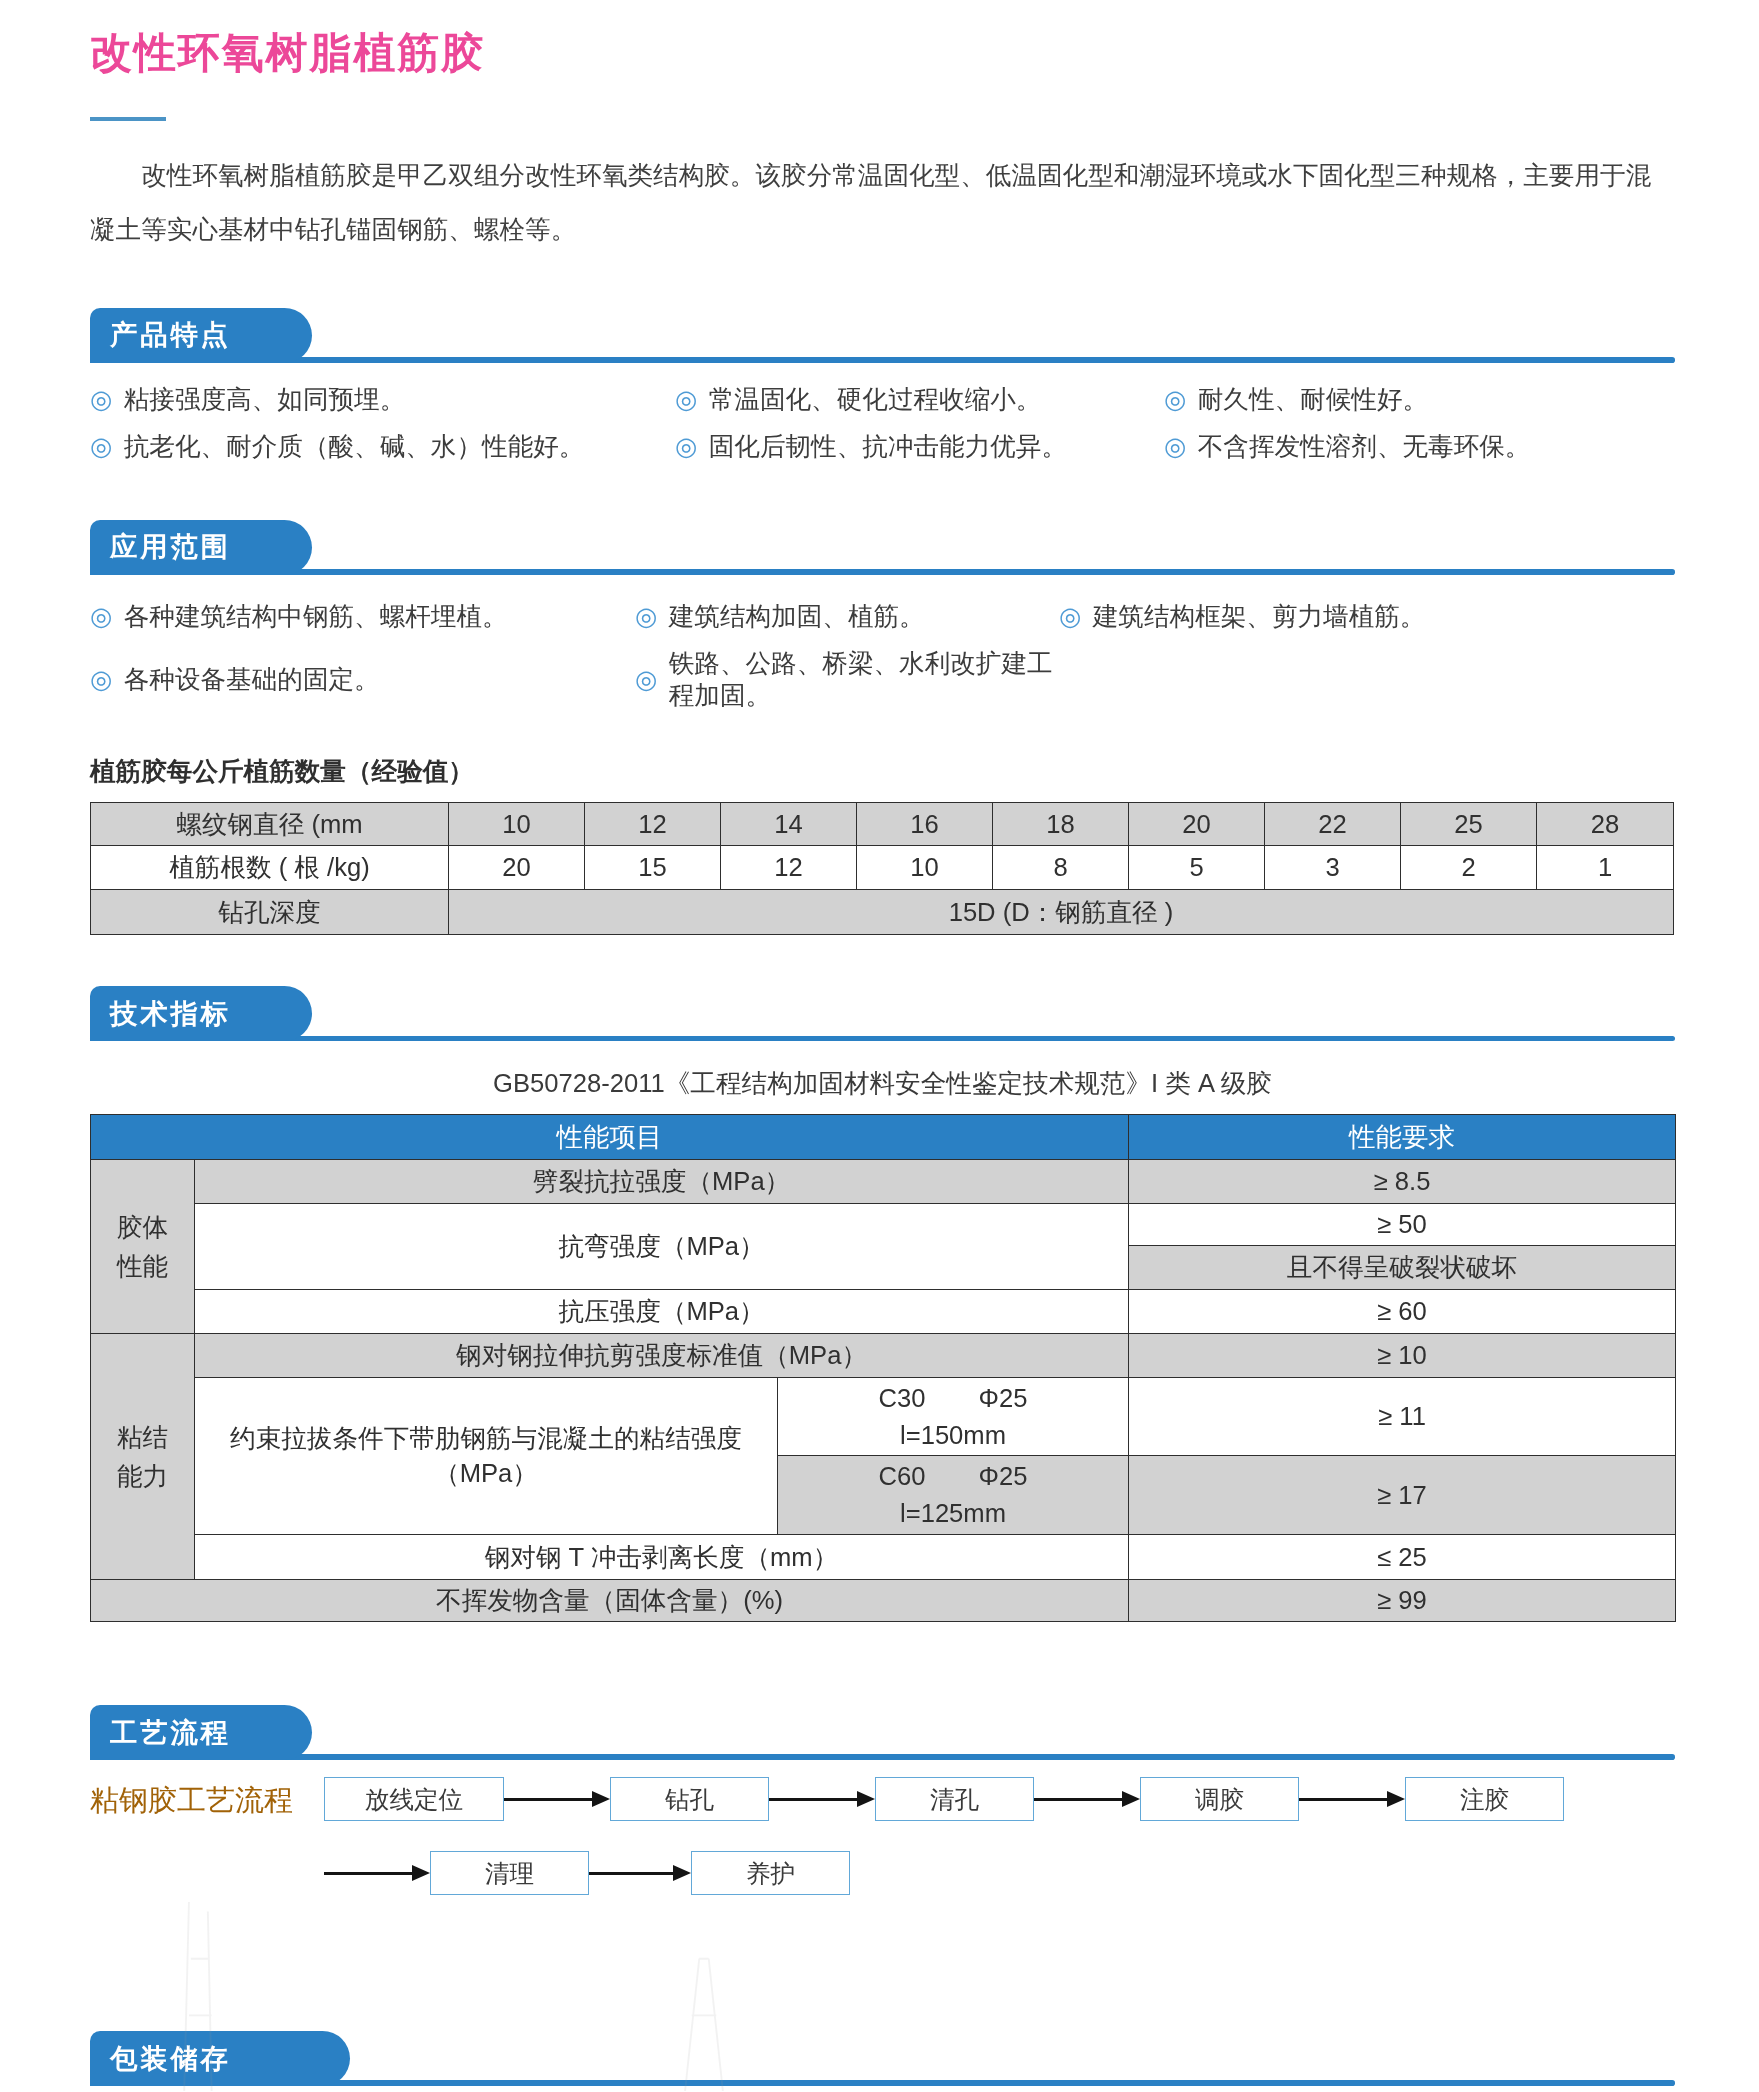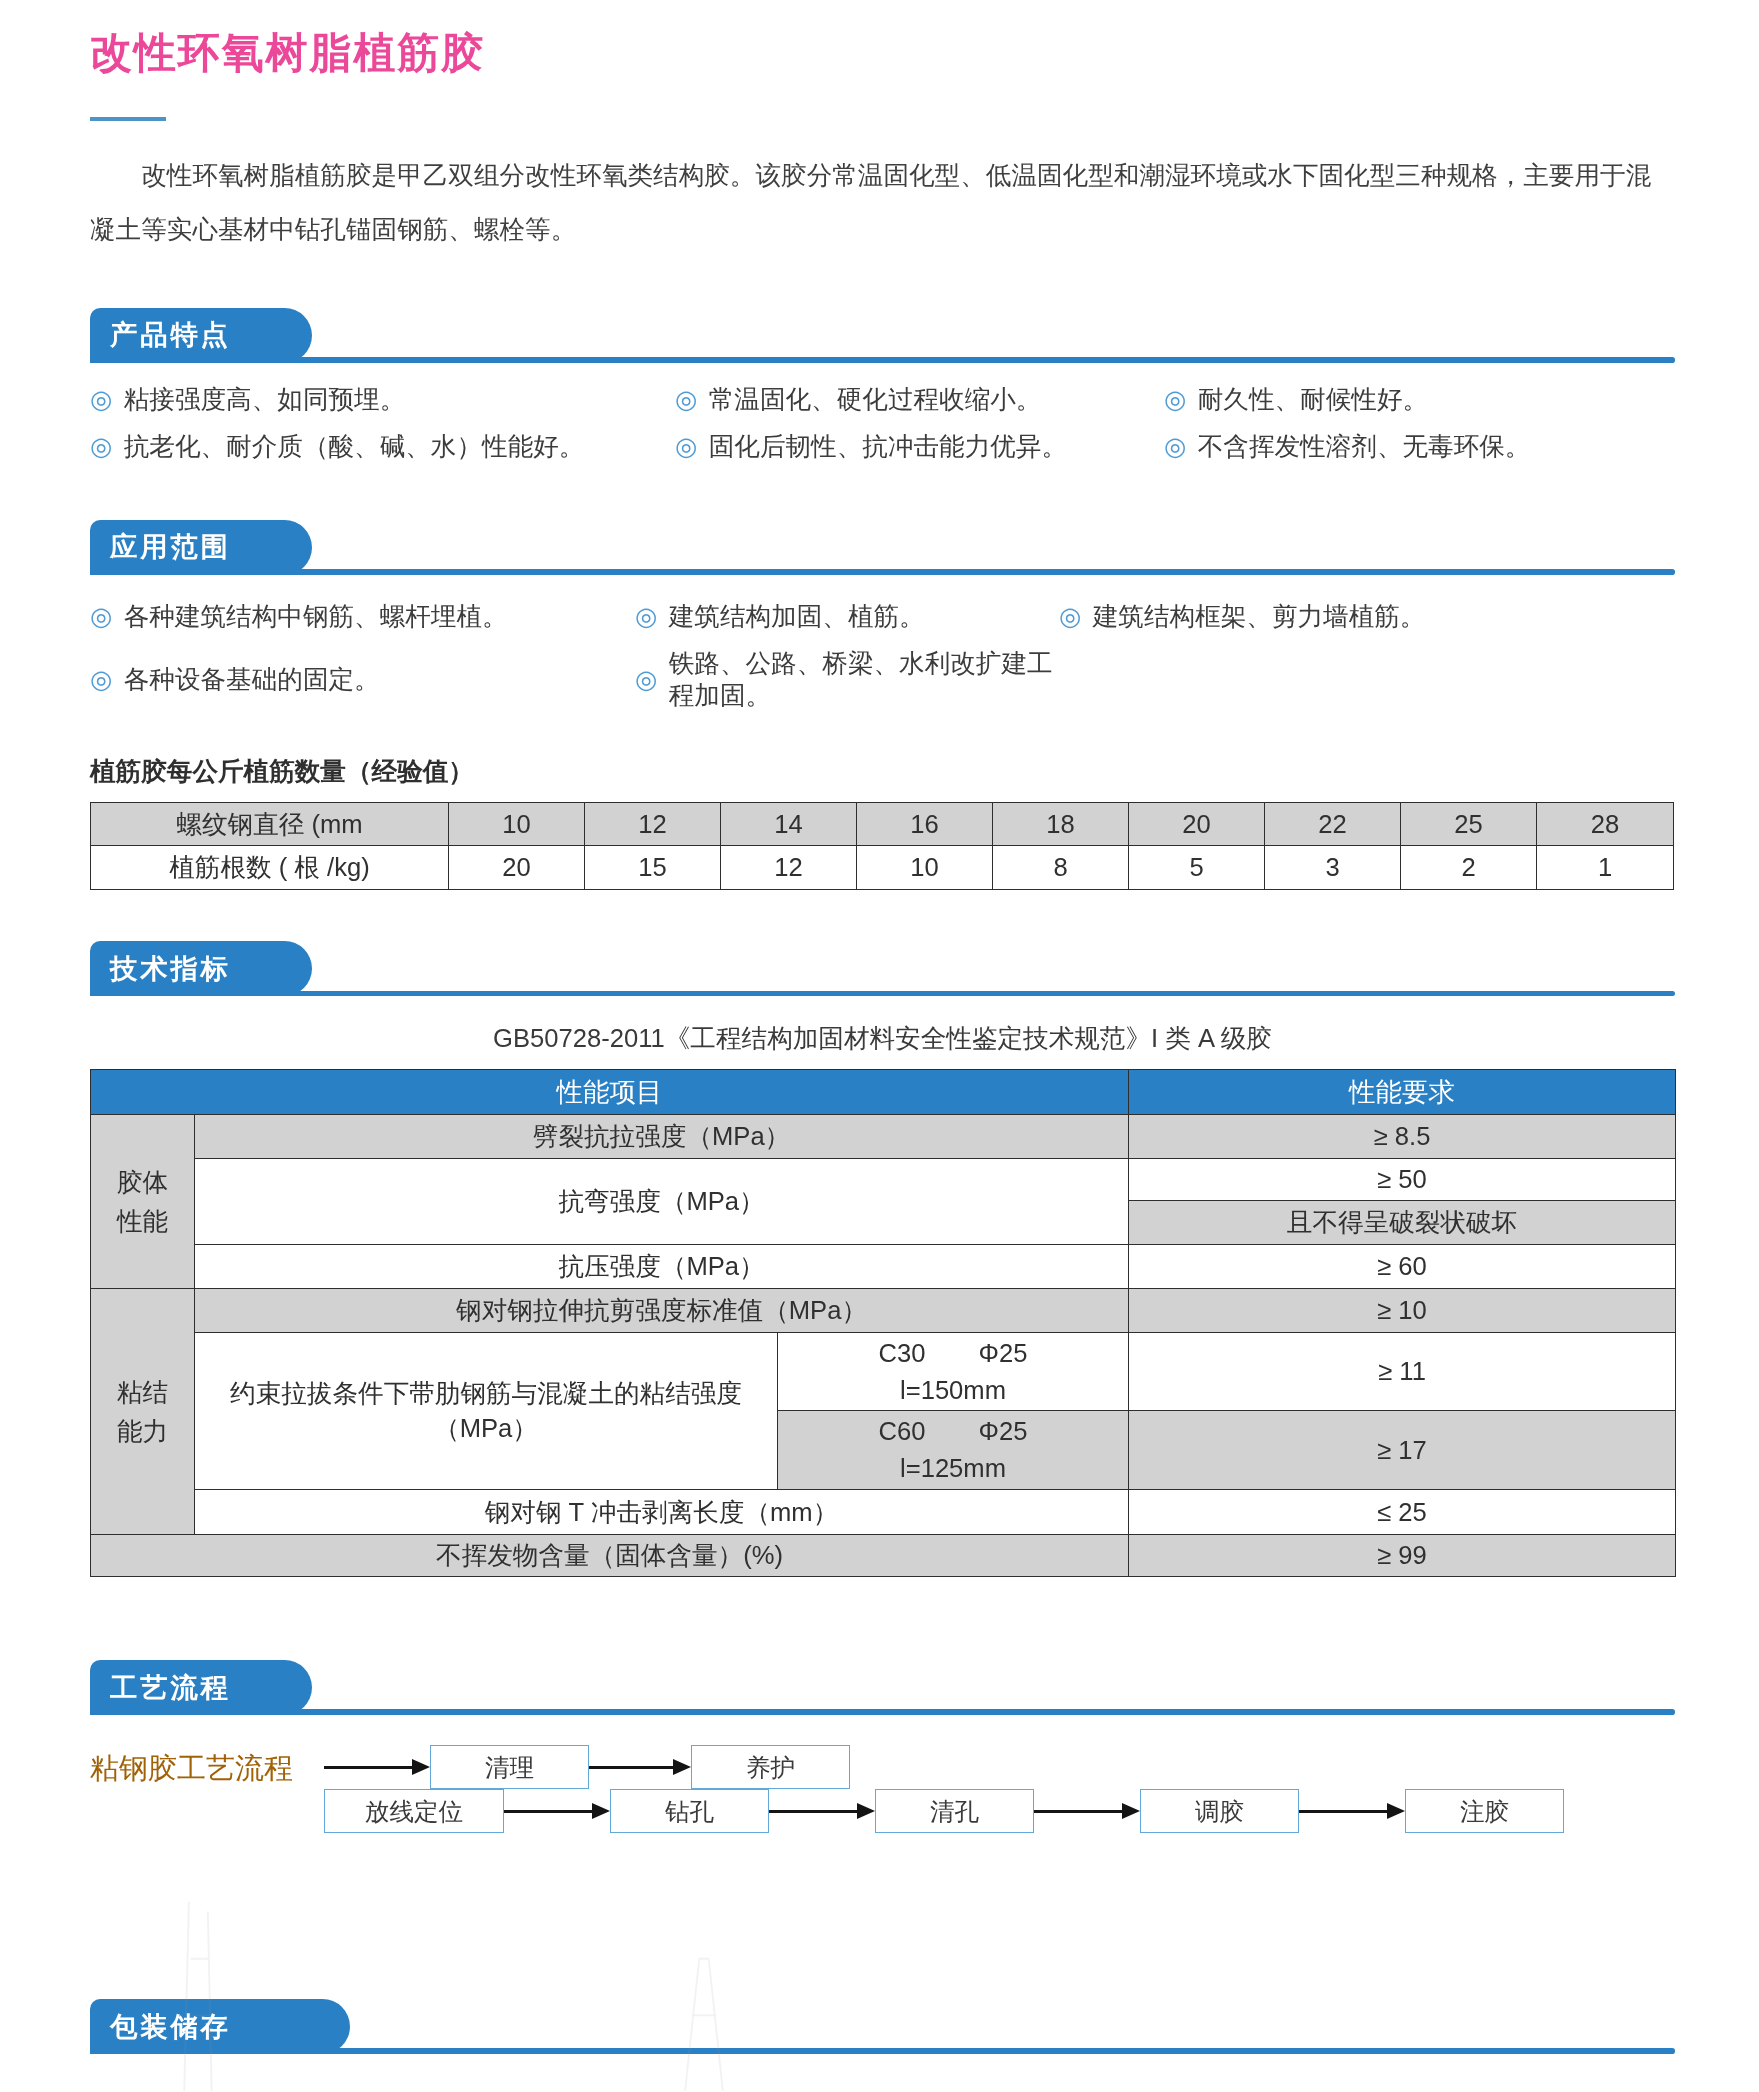--- a/index.html
+++ b/index.html
@@ -177,20 +177,24 @@
       <td>20</td>
       <td>15</td>
       <td>12</td>
       <td>10</td>
       <td>8</td>
       <td>5</td>
       <td>3</td>
       <td>2</td>
       <td>1</td>
     </tr>
+    <tr class="gray">
+      <td>钻孔深度</td>
+      <td colspan="9">15D (D：钢筋直径 )</td>
+    </tr>
   </tbody>
     </table>
 
   <div class="section-header mt-tech">
     <div class="line"></div>
     <div class="badge">技术指标</div>
   </div>
   <div class="tech-standard">GB50728-2011《工程结构加固材料安全性鉴定技术规范》I 类 A 级胶</div>
 
   <table class="t2">
@@ -263,36 +267,36 @@
     </tr>
   </tbody>
     </table>
 
   <div class="section-header mt-process">
     <div class="line"></div>
     <div class="badge">工艺流程</div>
   </div>
   <div class="flow-wrap">
     <div class="flow-subtitle">粘钢胶工艺流程</div>
+    <div class="flow-row">
+      <div class="flow-box fb-w1">放线定位</div>
+      <div class="flow-arrow"></div>
+      <div class="flow-box fb-w2">钻孔</div>
+      <div class="flow-arrow"></div>
+      <div class="flow-box fb-w2">清孔</div>
+      <div class="flow-arrow"></div>
+      <div class="flow-box fb-w2">调胶</div>
+      <div class="flow-arrow"></div>
+      <div class="flow-box fb-w2">注胶</div>
+    </div>
     <div class="flow-row second">
       <div class="flow-arrow"></div>
       <div class="flow-box fb-w2">清理</div>
       <div class="flow-arrow short"></div>
       <div class="flow-box fb-w2">养护</div>
-    </div>
-    <div class="flow-row">
-      <div class="flow-box fb-w1">放线定位</div>
-      <div class="flow-arrow"></div>
-      <div class="flow-box fb-w2">钻孔</div>
-      <div class="flow-arrow"></div>
-      <div class="flow-box fb-w2">清孔</div>
-      <div class="flow-arrow"></div>
-      <div class="flow-box fb-w2">调胶</div>
-      <div class="flow-arrow"></div>
-      <div class="flow-box fb-w2">注胶</div>
     </div>
   </div>
 
   <div class="section-header mt-pack">
     <div class="line"></div>
     <div class="badge wide">包装储存</div>
   </div>
 
 </div>
 

